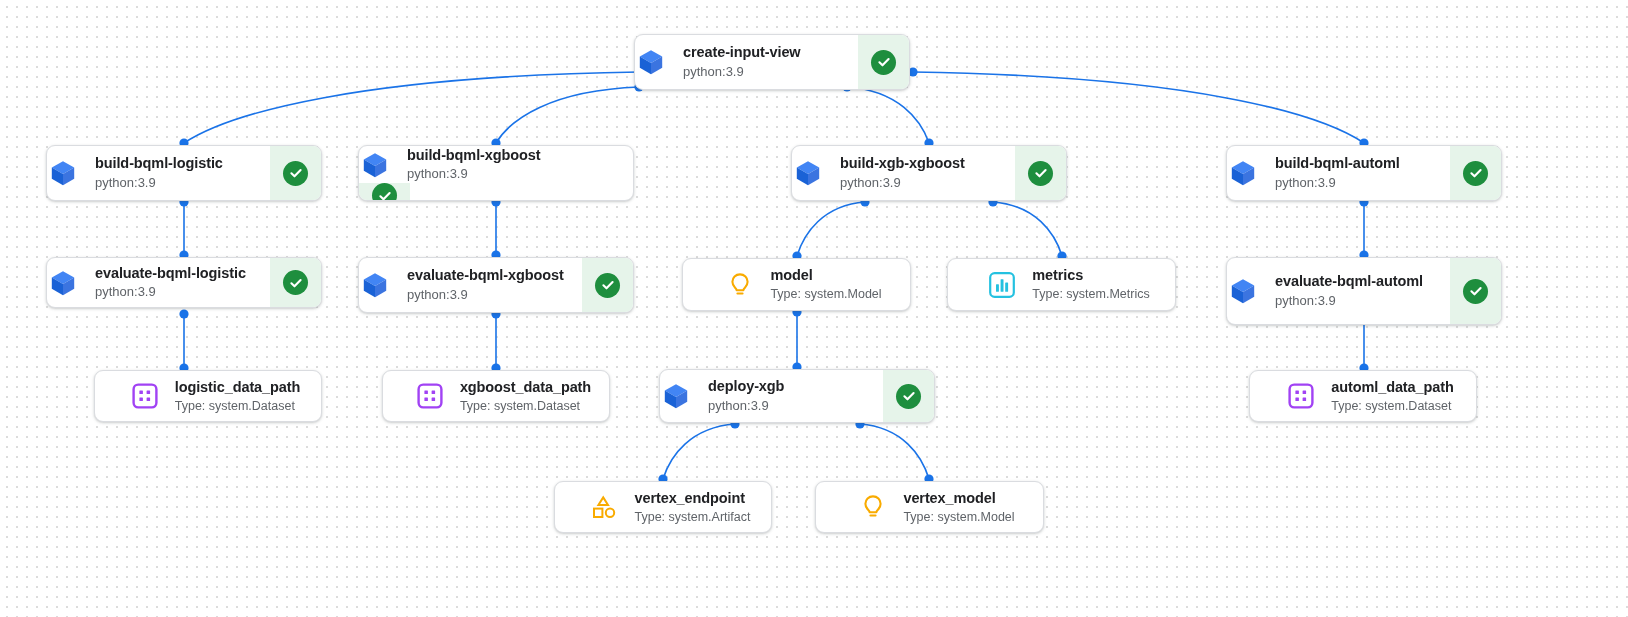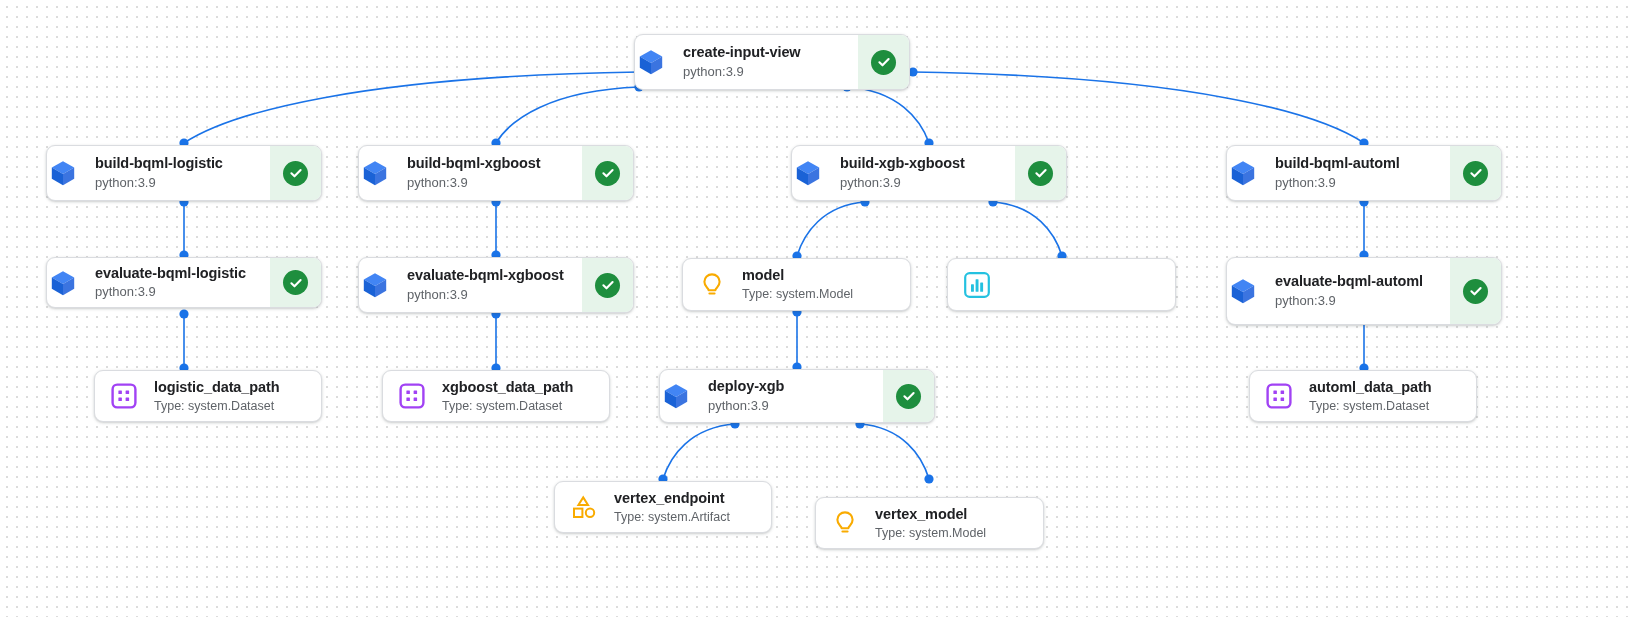--- a/index.html
+++ b/index.html
@@ -87,21 +87,21 @@
   }
   .check-badge {
     width: 25px;
     height: 25px;
     border-radius: 50%;
     background: #1e8e3e;
     display: flex;
     align-items: center;
     justify-content: center;
   }
-  .artifact-node .node-body { padding-left: 14px; }
+  .artifact-node .node-body { padding-left: 14px; justify-content: center; }
   .artifact-node .node-icon { margin-right: 15px; }
   .artifact-node .node-sub { font-size: 12.5px; }
 </style>
 </head>
 <body>
 
 <div id="canvas">
   <svg id="edge-layer" viewBox="0 0 1628 617">
       <path d="M 639 72 C 356.9 76.26, 229.5 113.18, 184 143" fill="none" stroke="#1a73e8" stroke-width="1.6"></path>
       <path d="M 639 87 C 550.34 90.36, 510.29999999999995 119.47999999999999, 496 143" fill="none" stroke="#1a73e8" stroke-width="1.6"></path>
@@ -187,21 +187,21 @@
           </div>
         </div>
         <div class="status-panel">
           <span class="check-badge">
             <svg width="16" height="16" viewBox="0 0 16 16" aria-hidden="true">
               <path d="M3.4 8.3 L6.5 11.3 L12.6 5.0" fill="none" stroke="#ffffff" stroke-width="2.1" stroke-linecap="round" stroke-linejoin="round"></path>
             </svg>
           </span>
         </div>
       </div>
-      <div class="node task-node" style="left: 358px; top: 145px; width: 276px; height: 56px;">
+      <div class="node task-node" style="left: 358px; top: 145px; width: 276px; height: 56px; flex-direction: column;">
         <div class="node-body">
           <span class="node-icon">
             <svg width="30" height="30" viewBox="0 0 30 30" aria-hidden="true">
               <path d="M15 3.2 L26.2 9.6 L15 16.1 L3.8 9.6 Z" fill="#4285f4"></path>
               <path d="M3.8 9.6 L15 16.1 L15 27.2 L3.8 20.7 Z" fill="#1a62d6"></path>
               <path d="M26.2 9.6 L15 16.1 L15 27.2 L26.2 20.7 Z" fill="#3b74e0"></path>
             </svg>
           </span>
           <div class="node-text">
             <div class="node-title">build-bqml-xgboost</div>
@@ -321,20 +321,24 @@
       <div class="node artifact-node" style="left: 947px; top: 258px; width: 229px; height: 53px;">
         <div class="node-body">
           <span class="node-icon">
             <svg width="30" height="30" viewBox="0 0 30 30" aria-hidden="true">
               <rect x="3.2" y="3.2" width="23.6" height="23.6" rx="4.4" fill="none" stroke="#24c1e0" stroke-width="2.2"></rect>
               <rect x="9.0" y="14.2" width="2.9" height="7.6" rx="0.6" fill="#24c1e0"></rect>
               <rect x="13.6" y="9.2" width="2.9" height="12.6" rx="0.6" fill="#24c1e0"></rect>
               <rect x="18.2" y="12.4" width="2.9" height="9.4" rx="0.6" fill="#24c1e0"></rect>
             </svg>
           </span>
+          <div class="node-text">
+            <div class="node-title">metrics</div>
+            <div class="node-sub">Type: system.Metrics</div>
+          </div>
         </div>
       </div>
       <div class="node task-node" style="left: 1226px; top: 257px; width: 276px; height: 68px;">
         <div class="node-body">
           <span class="node-icon">
             <svg width="30" height="30" viewBox="0 0 30 30" aria-hidden="true">
               <path d="M15 3.2 L26.2 9.6 L15 16.1 L3.8 9.6 Z" fill="#4285f4"></path>
               <path d="M3.8 9.6 L15 16.1 L15 27.2 L3.8 20.7 Z" fill="#1a62d6"></path>
               <path d="M26.2 9.6 L15 16.1 L15 27.2 L26.2 20.7 Z" fill="#3b74e0"></path>
             </svg>
@@ -433,21 +437,21 @@
               <rect x="5.0" y="16.6" width="8.4" height="8.4" fill="none" stroke="#f9ab00" stroke-width="2"></rect>
               <circle cx="21.0" cy="20.8" r="4.2" fill="none" stroke="#f9ab00" stroke-width="2"></circle>
             </svg>
           </span>
           <div class="node-text">
             <div class="node-title">vertex_endpoint</div>
             <div class="node-sub">Type: system.Artifact</div>
           </div>
         </div>
       </div>
-      <div class="node artifact-node" style="left: 815px; top: 497px; width: 229px; height: 52px;">
+      <div class="node artifact-node" style="left: 815px; top: 481px; width: 229px; height: 52px;">
         <div class="node-body">
           <span class="node-icon">
             <svg width="30" height="30" viewBox="0 0 30 30" aria-hidden="true">
               <path d="M15 4.4c-4.3 0-7.6 3.3-7.6 7.4 0 2.7 1.3 4.6 2.7 6 .9.9 1.4 1.5 1.5 2.4h6.8c.1-.9.6-1.5 1.5-2.4 1.4-1.4 2.7-3.3 2.7-6 0-4.1-3.3-7.4-7.6-7.4z" fill="none" stroke="#f9ab00" stroke-width="2.1" stroke-linejoin="round"></path>
               <rect x="11.4" y="22.4" width="7.2" height="2.1" rx="1.05" fill="#f9ab00"></rect>
             </svg>
           </span>
           <div class="node-text">
             <div class="node-title">vertex_model</div>
             <div class="node-sub">Type: system.Model</div>

